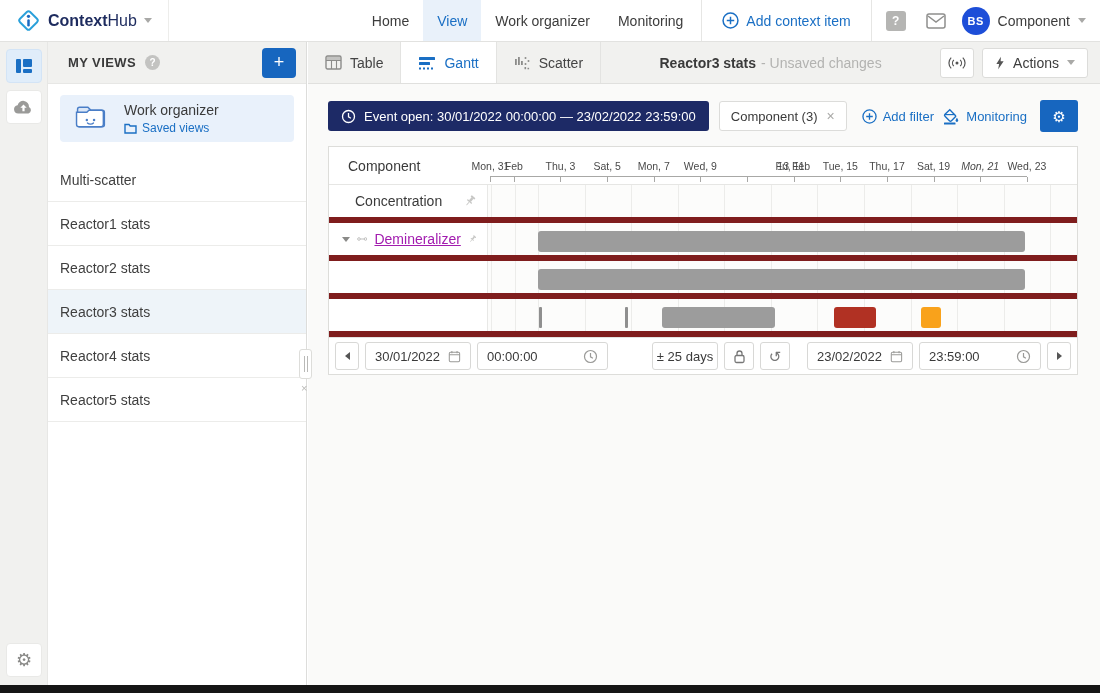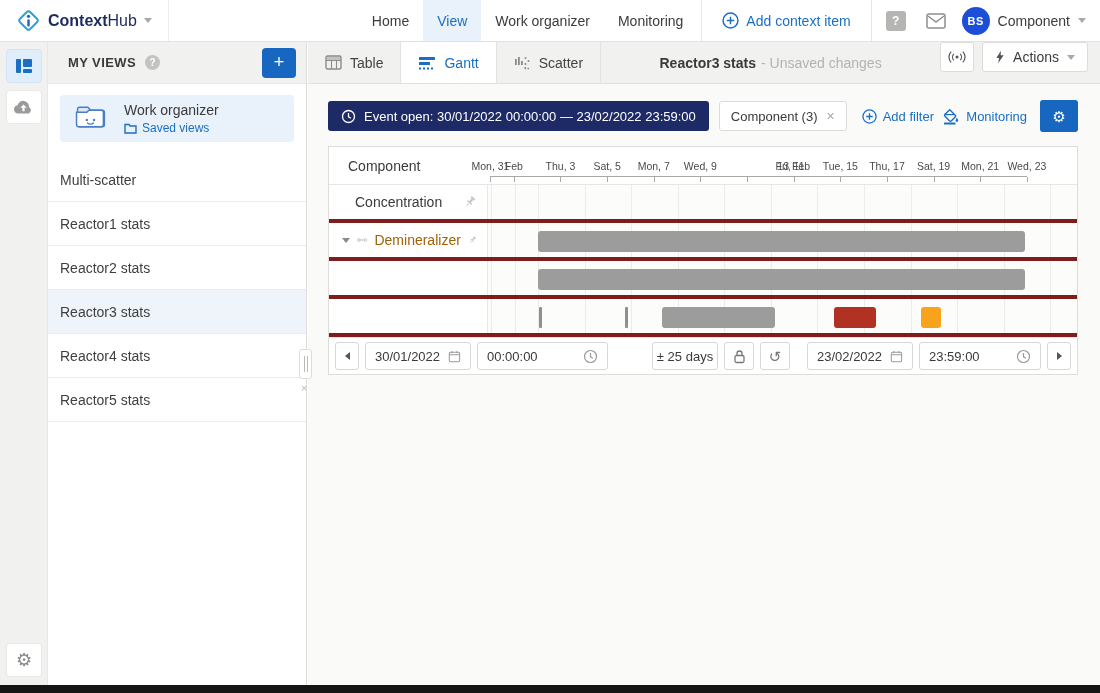--- a/index.html
+++ b/index.html
@@ -46,21 +46,21 @@
   .resize-close { position:absolute; left:301px; top:382px; color:#b9b9b7; font-size:11px; z-index:5; cursor:pointer; }
 
   
   .main { position:absolute; top:42px; left:308px; right:0; bottom:8px; background:#fafaf9; }
   .tabbar { height:42px; background:#f1f1ef; border-bottom:1px solid #e0e0de; display:flex; align-items:stretch; }
   .tab { display:flex; align-items:center; gap:8px; padding:0 17px; border-right:1px solid #e3e3e1; cursor:pointer; color:#444; }
   .tab.active { background:#fff; color:#1a6fc4; }
   .view-title { flex:1; display:flex; align-items:center; justify-content:center; gap:5px; }
   .vt-name { font-weight:bold; color:#3a3a3a; }
   .vt-status { color:#b3b3b1; }
-  .tb-right { display:flex; gap:8px; padding-right:12px; }
+  .tb-right { display:flex; align-items:center; gap:8px; padding-right:12px; }
   .sq-btn { height:30px; background:#fff; border:1px solid #dcdcda; border-radius:3px; display:flex; align-items:center; justify-content:center; cursor:pointer; }
   .broadcast-btn { width:34px; }
   .actions-btn { padding:0 12px; gap:8px; color:#3c3c3c; }
 
   .content { padding:16px 22px 0 20px; }
   .filter-row { display:flex; align-items:center; height:32px; }
   .event-pill { background:#1d2a66; color:#fff; border-radius:3px; height:30px; display:flex; align-items:center; gap:8px; padding:0 13px; font-size:13px; cursor:pointer; white-space:nowrap; }
   .chip { margin-left:10px; background:#fff; border:1px solid #dcdcda; border-radius:3px; height:30px; display:flex; align-items:center; gap:9px; padding:0 11px; font-size:13px; color:#3a3a3a; cursor:pointer; }
   .chip-x { color:#a9a9a7; font-size:14px; cursor:pointer; }
   .add-filter { margin-left:15px; display:flex; align-items:center; gap:6px; color:#1a6fc4; font-size:13px; cursor:pointer; }
@@ -72,26 +72,26 @@
   .gantt { margin-top:14px; background:#fff; border:1px solid #ddddda; }
   .g-header { height:38px; border-bottom:1px solid #e6e6e4; display:flex; }
   .g-col-head { width:158px; padding-left:19px; line-height:38px; color:#3a3a3a; }
   .g-tl-head { flex:1; position:relative; }
   .tick-label { position:absolute; bottom:12px; transform:translateX(-50%); font-size:10.5px; color:#4a4a4a; white-space:nowrap; }
   .tick-mark { position:absolute; bottom:2px; width:1px; height:5px; background:#a8a8a6; }
   .ruler-line { position:absolute; bottom:7px; height:1px; background:#a8a8a6; }
   .g-rows { position:relative; }
   .grid-overlay { position:absolute; left:158px; top:0; right:0; bottom:0; border-left:1px solid #e8e8e6; background:#fcfcfb; }
   .gridline { position:absolute; top:0; bottom:0; width:1px; background:#ececea; }
-  .g-row { height:38px; border-bottom:4px solid #7f1d1d; display:flex; position:relative; }
+  .g-row { height:38px; border-bottom:6px solid #7f1d1d; display:flex; position:relative; }
   .g-label { width:158px; display:flex; align-items:center; padding:0 10px 0 26px; gap:7px; background:#fff; z-index:2; }
   .g-label.group { padding-left:13px; }
   .row-caret { width:0; height:0; border-left:4px solid transparent; border-right:4px solid transparent; border-top:5px solid #8a8a88; cursor:pointer; }
   .g-label .lbl { color:#3a3a3a; }
-  .g-label .lbl.dim { color:#a16207; }
+  .g-label .lbl.dim { color:#a21caf;text-decoration:underline; }
   .pin { margin-left:auto; cursor:pointer; }
   .g-track { flex:1; position:relative; }
   .gbar { position:absolute; top:8px; height:21px; border-radius:3px; z-index:2; cursor:pointer; }
   .gbar.gtick { min-width:3px; border-radius:1px; }
 
   
   .g-toolbar { border-top:1px solid #e3e3e1; height:37px; display:flex; align-items:center; padding:0 6px; gap:6px; background:#fff; }
   .tb-btn { height:28px; background:#fff; border:1px solid #d8d8d6; border-radius:3px; display:flex; align-items:center; cursor:pointer; font-size:13px; color:#3a3a3a; }
   .arrow-btn { width:24px; justify-content:center; }
   .tri-l { width:0; height:0; border-top:4px solid transparent; border-bottom:4px solid transparent; border-right:5px solid #555; }
@@ -318,21 +318,21 @@
               <span class="tick-label" style="left: 44.0711%; margin-left: 43px;">Fri, 11</span>
               <span class="tick-mark" style="left: 44.0711%;"></span>
               <span class="tick-label" style="left: 51.9763%;">13 Feb</span>
               <span class="tick-mark" style="left: 51.9763%;"></span>
               <span class="tick-label" style="left: 59.8814%;">Tue, 15</span>
               <span class="tick-mark" style="left: 59.8814%;"></span>
               <span class="tick-label" style="left: 67.7866%;">Thu, 17</span>
               <span class="tick-mark" style="left: 67.7866%;"></span>
               <span class="tick-label" style="left: 75.6917%;">Sat, 19</span>
               <span class="tick-mark" style="left: 75.6917%;"></span>
-              <span class="tick-label" style="left: 83.5968%;">Mon, 21</span>
+              <span class="tick-label" style="left: 83.5968%; font-style: italic;">Mon, 21</span>
               <span class="tick-mark" style="left: 83.5968%;"></span>
               <span class="tick-label" style="left: 91.502%;">Wed, 23</span>
               <span class="tick-mark" style="left: 91.502%;"></span>
               <div class="ruler-line" style="left: 0.592885%; width: 90.9091%;"></div>
             </div>
         </div>
         <div class="g-rows">
           <div class="grid-overlay">
               <div class="gridline" style="left: 0.592885%;"></div>
               <div class="gridline" style="left: 4.54545%;"></div>

